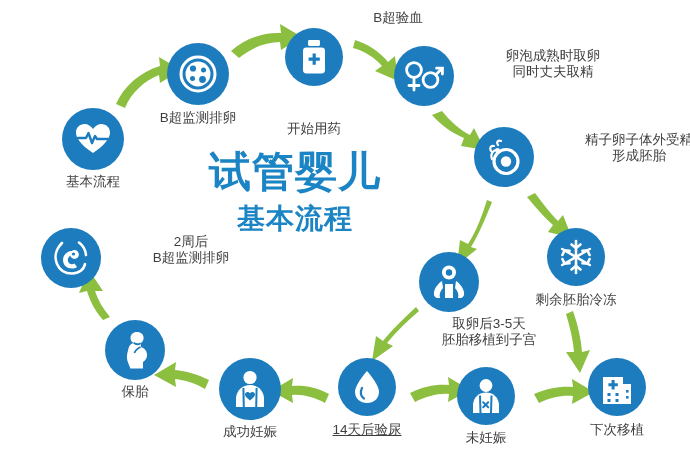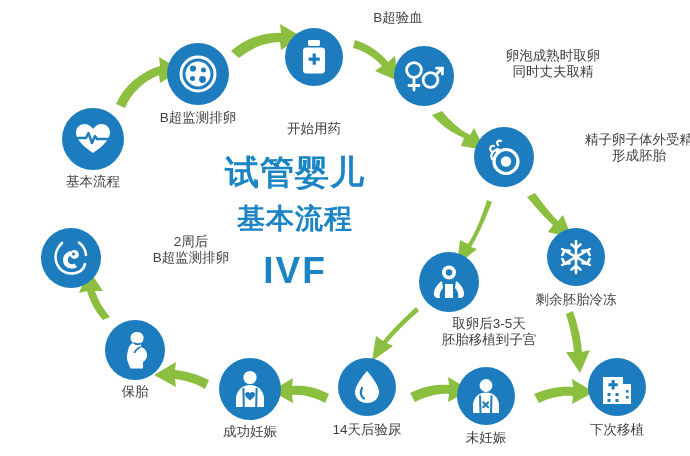--- a/index.html
+++ b/index.html
@@ -31,21 +31,21 @@
   .label.center{text-align:center;}
   .label.left{text-align:center;}
   .title{
     position:absolute;
     color:#1b84c4;
     font-weight:bold;
     letter-spacing:1px;
     white-space:pre;
     text-align:center;
   }
-  .t1{font-size:34px;line-height:40px;}
+  .t1{font-size:42px;line-height:40px;}
   .t2{font-size:28px;line-height:40px;}
   .t3{font-size:37px;line-height:42px;letter-spacing:2px;}
   .arrowlayer{position:absolute;left:0;top:0;width:690px;height:456px;pointer-events:none;}
 </style>
 </head>
 <body>
 
 <div id="stage">
 
   <svg class="arrowlayer" viewBox="0 0 690 456">
@@ -212,21 +212,21 @@
 胚胎移植到子宫</div>
   </div>
 
   <div class="node">
     <div class="circle" style="left:338px;top:358px;width:58px;height:58px;">
       <svg width="26" height="34" viewBox="0 0 26 34">
         <path fill="#ffffff" d="M13,1 C13,1 25,14.5 25,22 C25,28.6 19.6,33 13,33 C6.4,33 1,28.6 1,22 C1,14.5 13,1 13,1 Z"></path>
         <path fill="none" stroke="#1c7cbd" stroke-width="2.2" stroke-linecap="round" d="M8,18 C6,22 6.5,26.5 10,28.5"></path>
       </svg>
     </div>
-    <div class="label center" style="left:307px;top:422px;width:120px;">14天后验尿</div>
+    <div class="label center" style="left:307px;top:422px;width:120px;text-decoration:underline;">14天后验尿</div>
   </div>
 
   <div class="node">
     <div class="circle" style="left:457px;top:367px;width:58px;height:58px;">
       <svg width="34" height="36" viewBox="0 0 34 36">
         <circle cx="17" cy="7.5" r="6.4" fill="#ffffff"></circle>
         <path fill="#ffffff" d="M17,14.5 C10,14.5 5,19 4,26 L4,35 L30,35 L30,26 C29,19 24,14.5 17,14.5 Z"></path>
         <path fill="none" stroke="#1c7cbd" stroke-width="2" d="M11,17.5 L11.5,35 M22.5,17.5 L22,35"></path>
         <g stroke="#1c7cbd" stroke-width="2" stroke-linecap="round">
           <path d="M14.2,24.2 L19.2,29.2"></path>
@@ -288,15 +288,14 @@
         <circle cx="22.5" cy="14.5" r="4.4" fill="#ffffff"></circle>
         <circle cx="21.5" cy="14" r="1.6" fill="#1c7cbd"></circle>
       </svg>
     </div>
     <div class="label left" style="left:106px;top:234px;width:170px;">2周后
 B超监测排卵</div>
   </div>
 
   <div class="title t1" style="left:200px;top:152px;width:190px;">试管婴儿</div>
   <div class="title t2" style="left:200px;top:199px;width:190px;">基本流程</div>
-  <div class="title t3" style="left:200px;top:250px;width:190px;">IVF</div>
 
 </div>
 
 </body></html>

